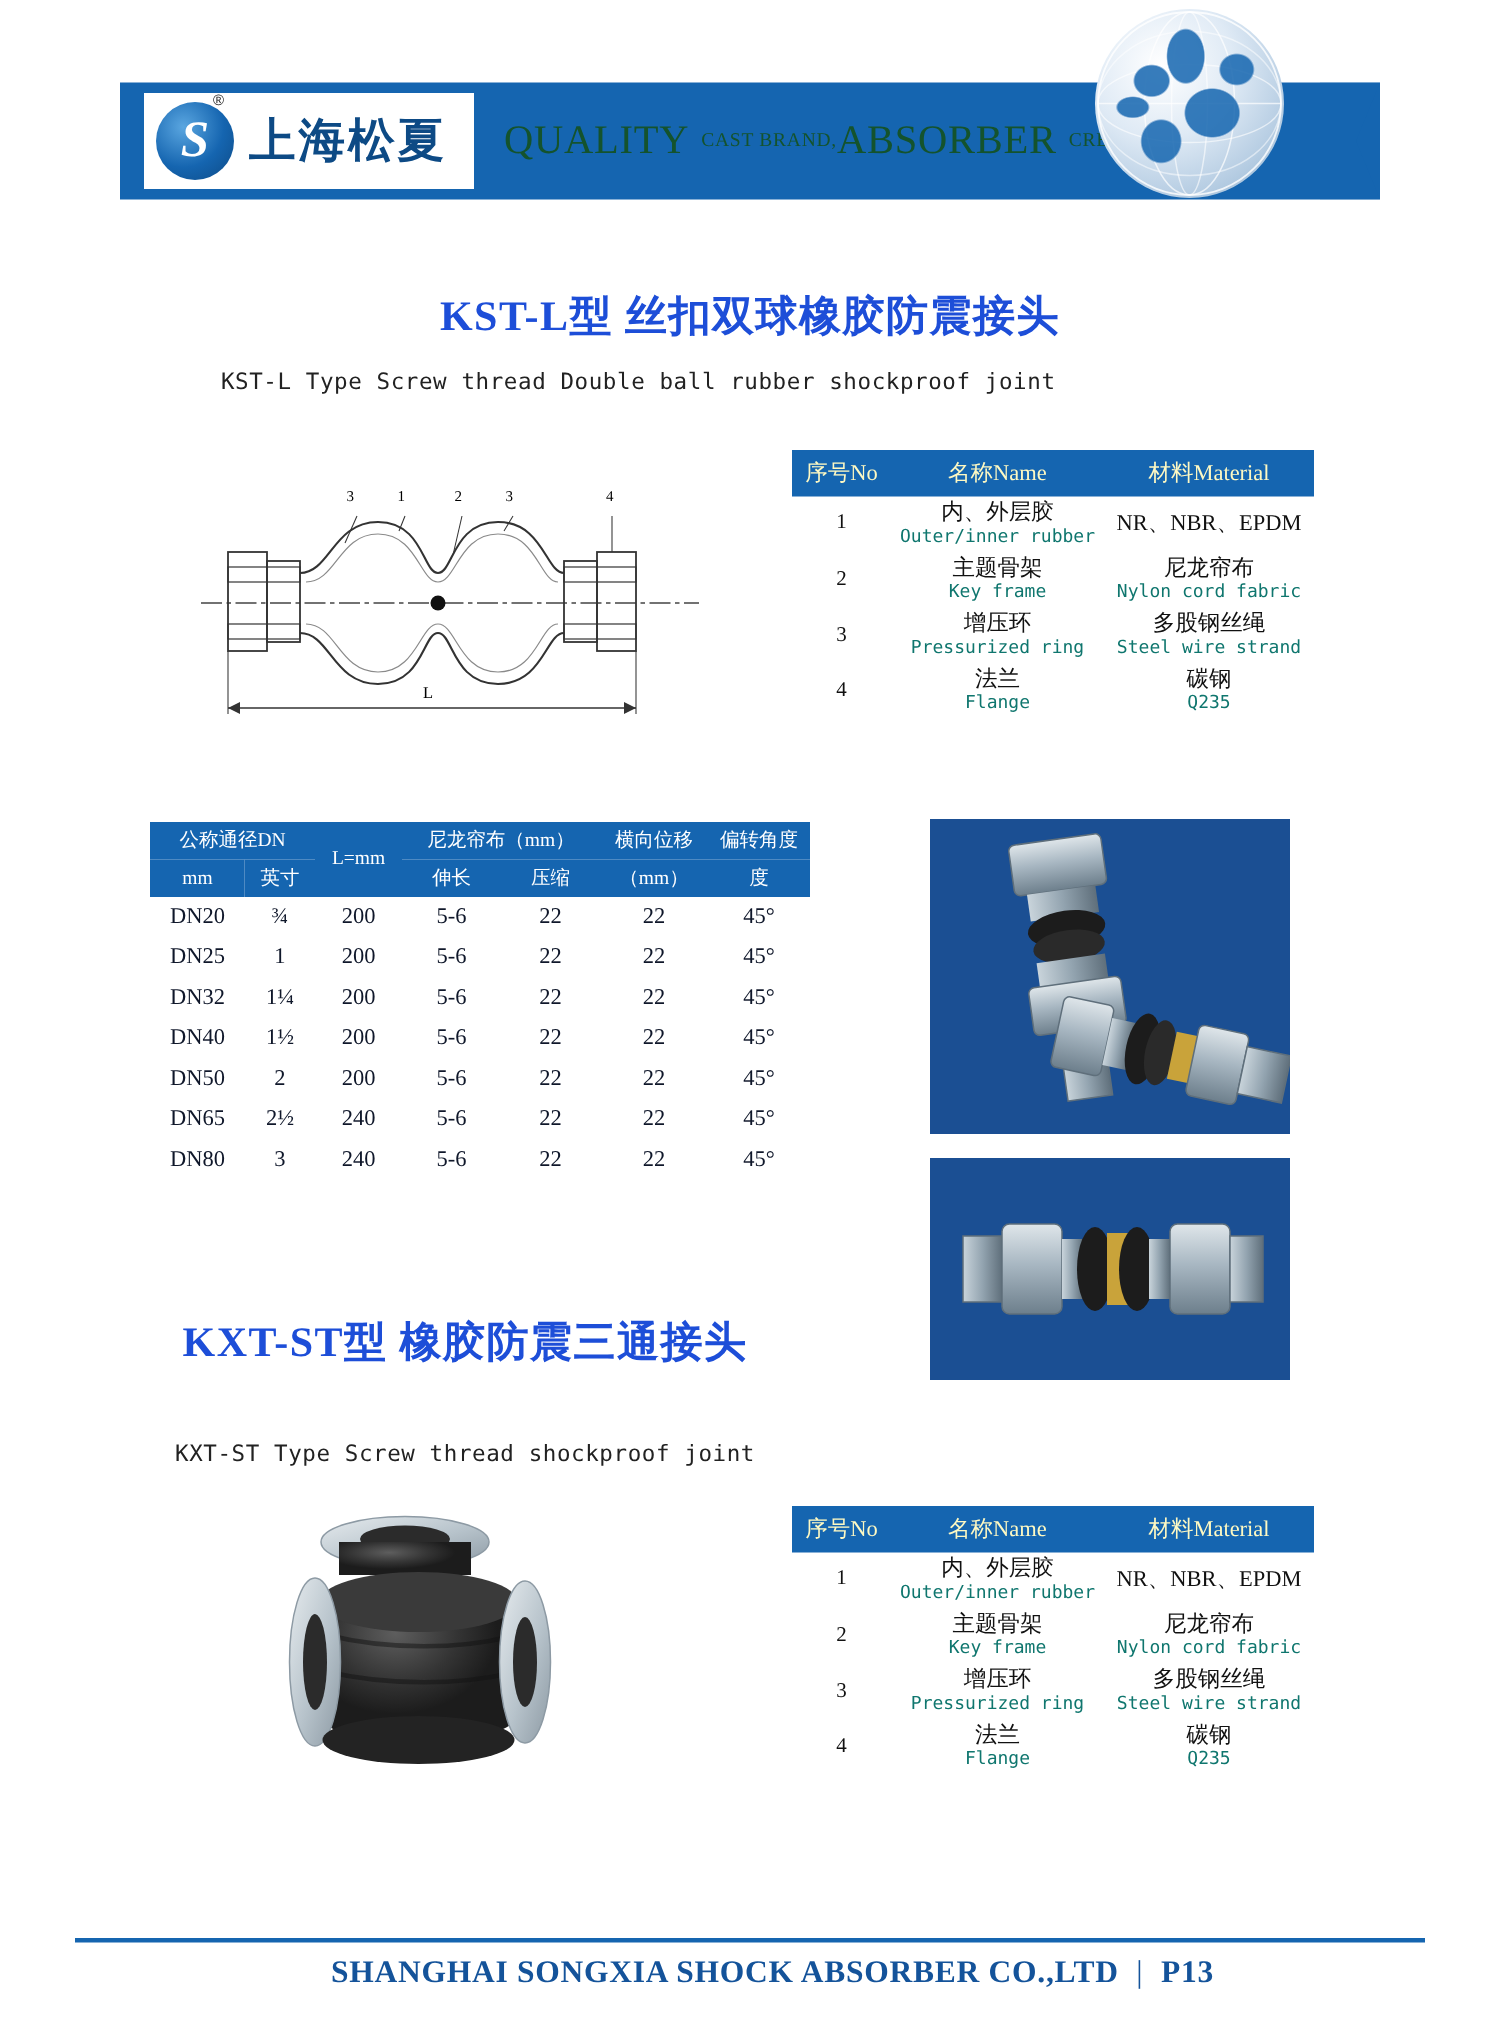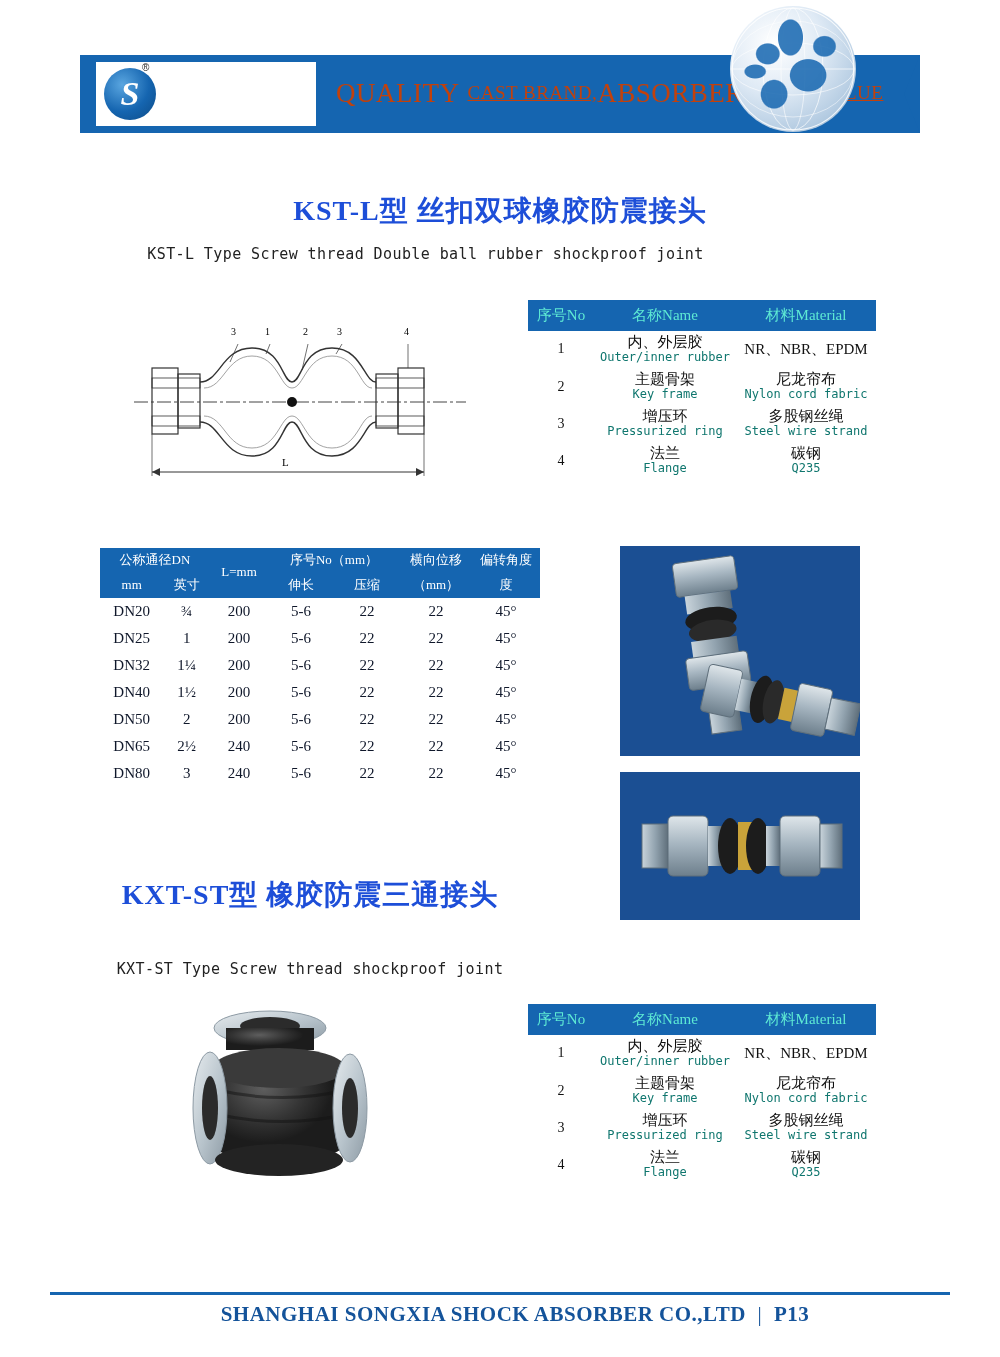--- a/index.html
+++ b/index.html
@@ -43,25 +43,25 @@
   .logo-cn {
     font-family:"Liberation Serif", serif;
     font-size:31px; font-weight:bold; color:#0d4a85; letter-spacing:2px;
     margin-left:10px;
   }
   .logo-reg {
     position:absolute; left:142px; top:62px; font-size:10px; color:#222;
   }
   .hdr-slogan {
     position:absolute; left:336px; top:70px; width:480px; height:46px;
-    color:#c2410c; font-family:"Liberation Serif", serif;
+    color:#14532d; font-family:"Liberation Serif", serif;
     display:flex; align-items:center; white-space:nowrap;
   }
   .hdr-slogan .big { font-size:27px; letter-spacing:0.5px; }
-  .hdr-slogan .small { font-size:19px; letter-spacing:0.5px;text-decoration:underline; }
+  .hdr-slogan .small { font-size:13px; letter-spacing:0.5px; }
   .globe {
     position:absolute; left:730px; top:6px; width:126px; height:126px;
     border-radius:50%;
     background:
       radial-gradient(circle at 35% 30%, #ffffff 0%, #dfeaf5 40%, #b9cfe4 70%, #8fb2d0 100%);
     overflow:hidden;
   }
   .globe::after {
     content:"";
     position:absolute; left:0; top:0; width:126px; height:126px;
@@ -91,21 +91,21 @@
     font-size:15px; color:#222; letter-spacing:0.4px;
   }
 
   
   table { border-collapse:collapse; }
   .mat-table {
     width:348px;
     font-family:"Liberation Serif", serif;
   }
   .mat-table th {
-    background:#1565b0; color:#5eead4; font-weight:normal;
+    background:#1565b0; color:#fef9c3; font-weight:normal;
     font-size:15px; padding:6px 2px; text-align:center;
   }
   .mat-table td {
     text-align:center; font-size:15px; color:#111;
     padding:3px 2px; line-height:1.15;
   }
   .mat-table td .en {
     display:block; font-family:"DejaVu Sans Mono", monospace;
     font-size:12px; color:#0f766e;
   }
@@ -147,20 +147,21 @@
 <body>
 
 <div class="header">
   <div class="hdr-blue"></div>
   <div class="hdr-blue-notch"></div>
 
   <div class="logo-box">
     <div class="logo-mark">
       <div class="s">S</div>
     </div>
+    <div class="logo-cn">上海松夏</div>
   </div>
   <div class="logo-reg">®</div>
 
   <div class="hdr-slogan">
     <span class="big">QUALITY</span>
     <span class="small" style="margin-left:8px">CAST BRAND,</span>
     <span class="big">ABSORBER</span>
     <span class="small" style="margin-left:8px">CREAT VALUE</span>
   </div>
 
@@ -273,21 +274,21 @@
       </td>
     </tr>
   </tbody>
 </table>
 
 <table class="spec-table" style="position:absolute; left:100px; top:548px;">
   <thead>
     <tr>
       <th colspan="2" style="width:110px">公称通径DN</th>
       <th rowspan="2" style="width:58px">L=mm</th>
-      <th colspan="2" style="width:132px">序号No（mm）</th>
+      <th colspan="2" style="width:132px">尼龙帘布（mm）</th>
       <th style="width:72px">横向位移</th>
       <th style="width:68px">偏转角度</th>
     </tr>
     <tr>
       <th>mm</th>
       <th>英寸</th>
       <th>伸长</th>
       <th>压缩</th>
       <th>（mm）</th>
       <th>度</th>

